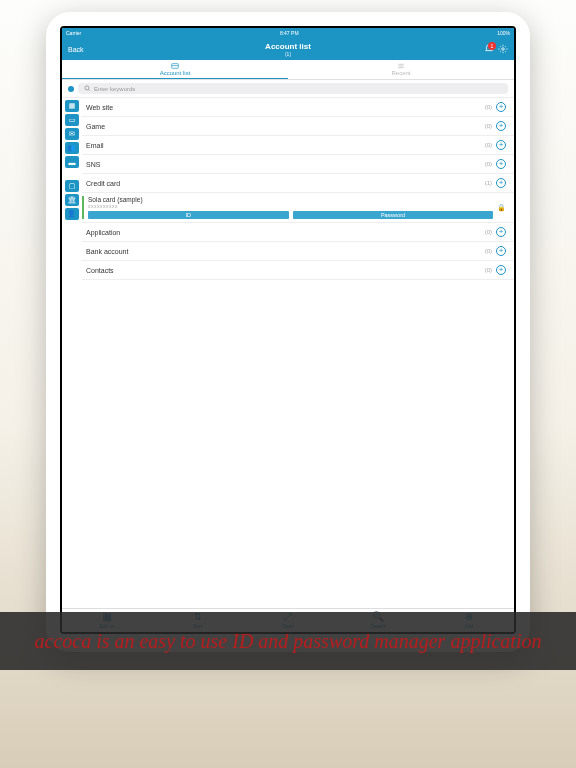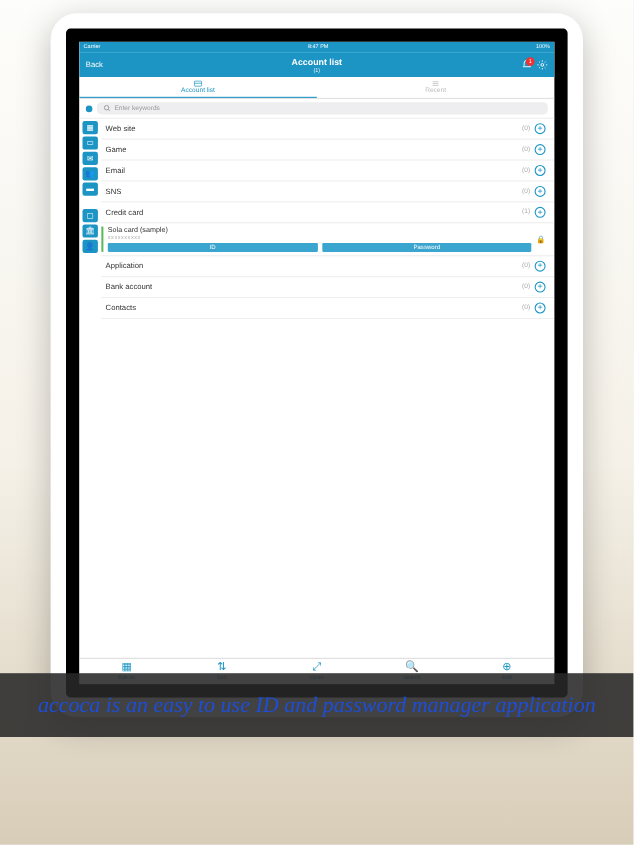--- a/index.html
+++ b/index.html
@@ -1,19 +1,19 @@
 <!DOCTYPE html>
 <html><head>
 <meta charset="utf-8">
 <style>
 * { margin: 0; padding: 0; box-sizing: border-box; }
 body { font-family: -apple-system, Helvetica, Arial, sans-serif; width: 576px; height: 768px; overflow: hidden; position: relative; background: #f0ede4; }
 .bg { position: absolute; inset: 0; background: linear-gradient(180deg, #fdfdfb 0%, #f5f1e8 55%, #d8cdb8 100%); }
 .tablet { position: absolute; left: 46px; top: 12px; width: 484px; height: 640px; background: #fff; border-radius: 24px; box-shadow: 0 8px 30px rgba(0,0,0,.25); padding: 14px 14px 18px; }
-.bezel { background: #000; border-radius: 4px; width: 100%; height: 100%; padding: 12px; position: relative; }
+.bezel { background: #000; border-radius: 4px; width: 100%; height: 100%; padding: 2px; position: relative; }
 .screen { background: #fff; width: 100%; height: 100%; display: flex; flex-direction: column; font-size: 7px; overflow: hidden; }
 .statusbar { background: #1c94c4; color: #fff; height: 10px; display: flex; justify-content: space-between; align-items: center; padding: 0 4px; font-size: 5px; }
 .statusbar .right { display: flex; align-items: center; gap: 2px; }
 .navbar { background: #1c94c4; color: #fff; height: 22px; display: flex; align-items: center; justify-content: space-between; padding: 0 6px; position: relative; }
 .navbar .title-wrap { position: absolute; left: 0; right: 0; text-align: center; pointer-events: none; }
 .navbar .title { font-size: 8px; font-weight: 600; }
 .navbar .subtitle { font-size: 5px; opacity: .9; }
 .back { font-size: 7px; z-index: 1; }
 .nav-icons { display: flex; gap: 4px; align-items: center; z-index: 1; }
 .nav-icons .badge { background: #e33; color: #fff; border-radius: 50%; width: 8px; height: 8px; font-size: 5px; display: flex; align-items: center; justify-content: center; position: absolute; top: -2px; right: -2px; }
@@ -38,21 +38,21 @@
 .expanded .greenbar { width: 2px; background: #5cb85c; margin-right: 4px; }
 .expanded .body { flex: 1; }
 .expanded .name { font-size: 6.5px; color: #333; }
 .expanded .mask { font-size: 5px; color: #aaa; letter-spacing: .5px; }
 .btns { display: flex; gap: 4px; margin-top: 2px; }
 .btns .b { flex: 1; background: #3aa5cf; color: #fff; text-align: center; font-size: 5.5px; padding: 1px 0; border-radius: 1px; }
 .expanded .actions { display: flex; flex-direction: column; justify-content: center; padding-left: 4px; color: #9cc; font-size: 7px; }
 .toolbar { height: 24px; border-top: 1px solid #ddd; display: flex; }
 .toolbar .t { flex: 1; display: flex; flex-direction: column; align-items: center; justify-content: center; font-size: 5px; color: #1c94c4; gap: 1px; }
 .toolbar .ticon { font-size: 10px; line-height: 1; }
-.caption { position: absolute; left: 0; right: 0; top: 612px; background: rgba(40,40,40,.88); color: #1d4ed8; text-align: center; padding: 14px 24px; font-size: 20px; font-style: italic; font-family: Georgia, serif; line-height: 1.5; }
+.caption { position: absolute; left: 0; right: 0; top: 612px; background: rgba(40,40,40,.88); color: #b91c1c; text-align: center; padding: 14px 24px; font-size: 20px; font-style: italic; font-family: Georgia, serif; line-height: 1.5; }
 svg { display: block; }
 </style>
 </head>
 <body>
 
 <div class="bg"></div>
 
 <div class="tablet">
  <div class="bezel">
   <div class="screen">

